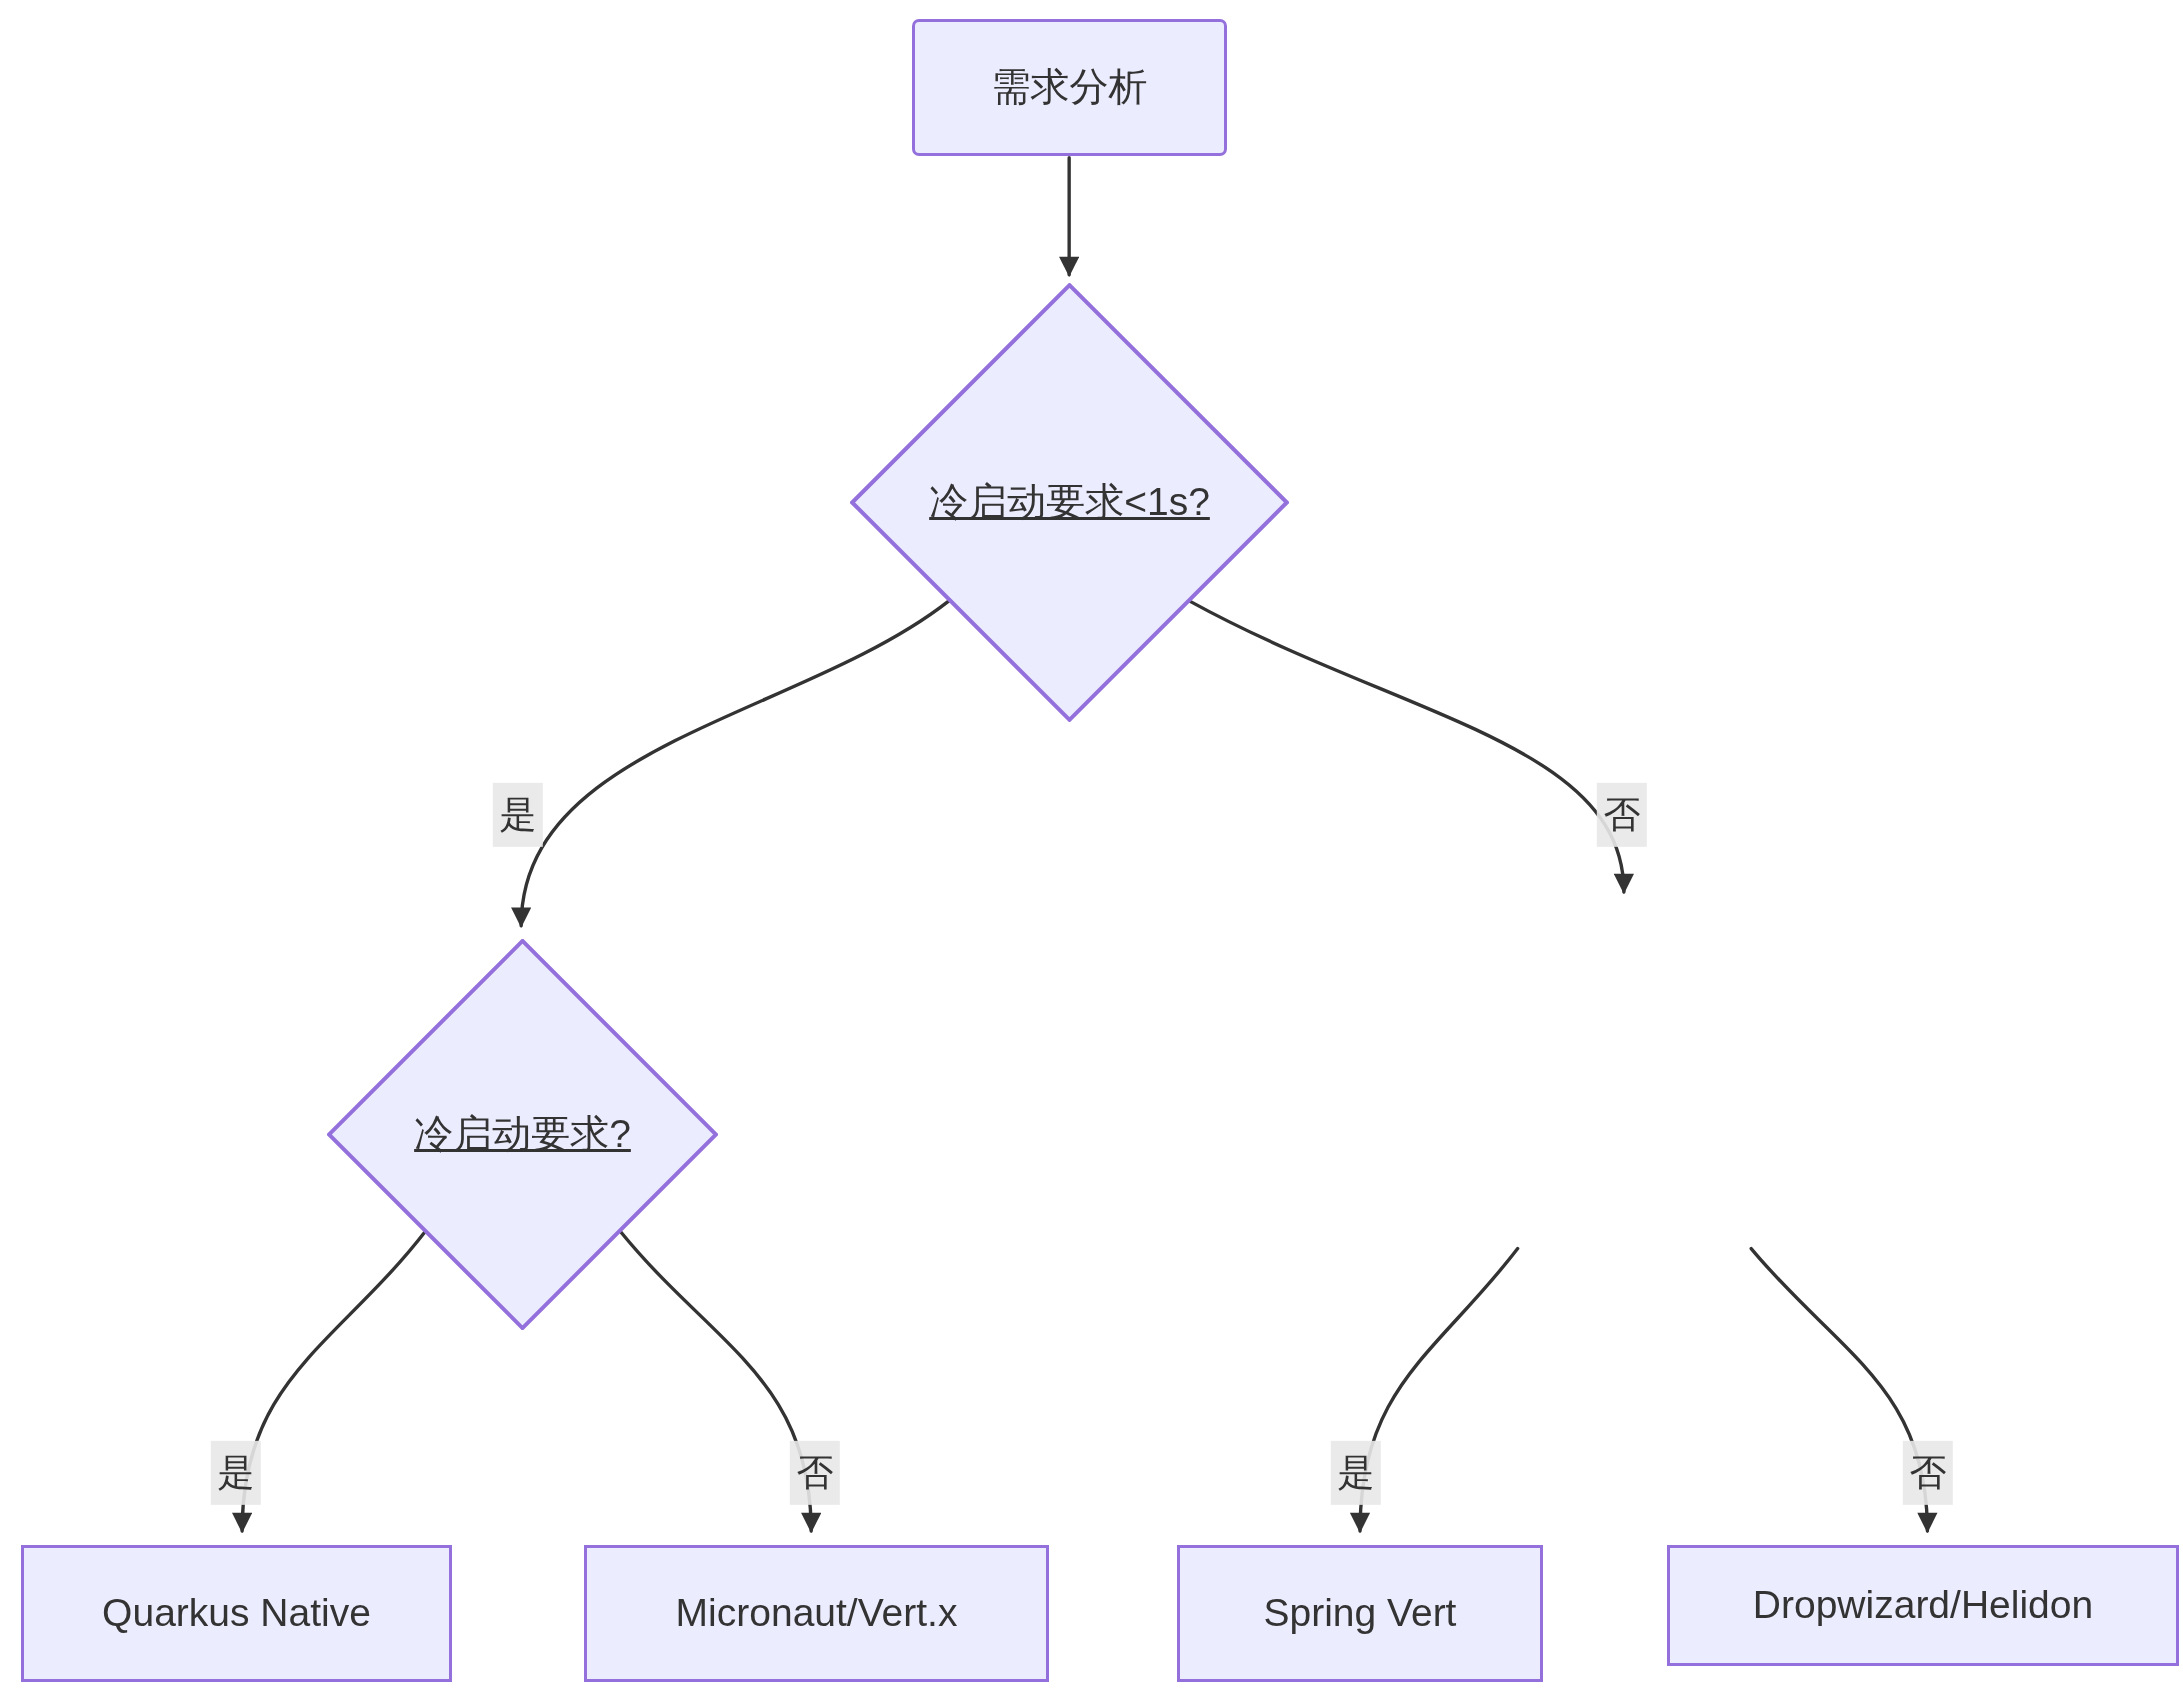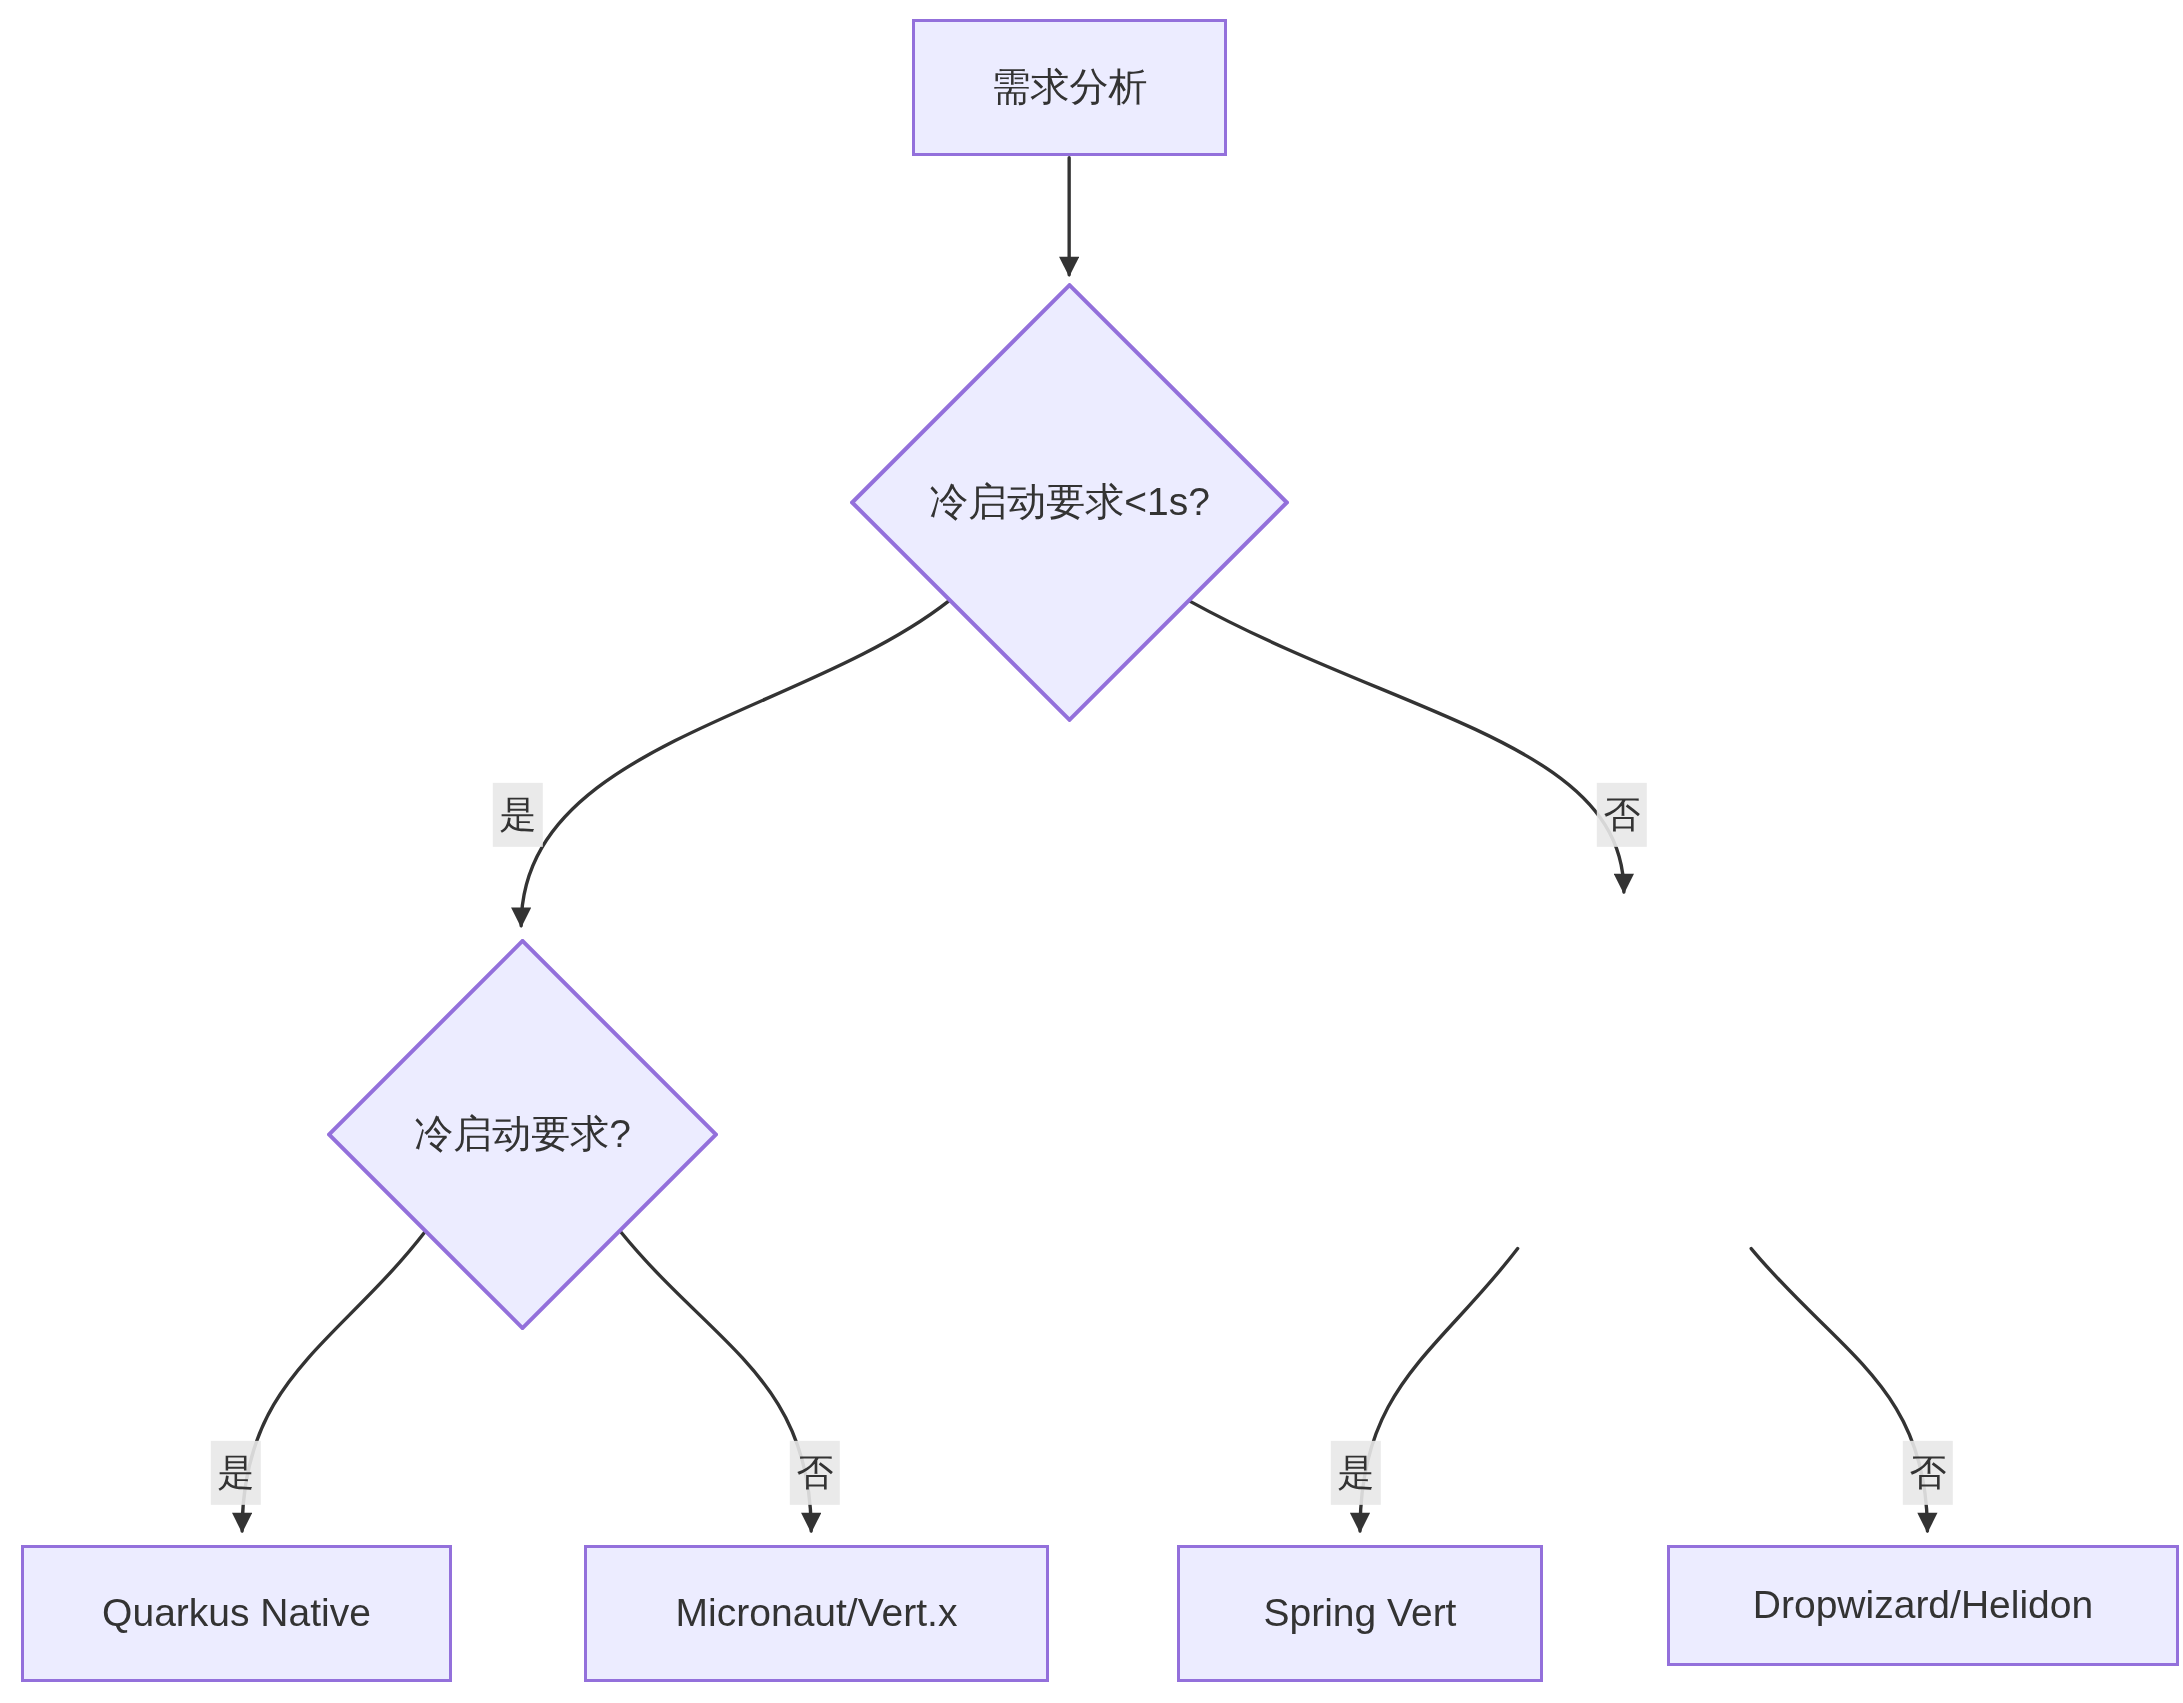--- a/index.html
+++ b/index.html
@@ -40,20 +40,21 @@
   .diamond {
     position: absolute;
     display: flex;
     align-items: center;
     justify-content: center;
     font-size: 39px;
     line-height: 1.2;
     text-align: center;
     color: #333333;
     z-index: 2;
+    text-decoration: underline;
   }
   .diamond > svg { position: absolute; left: 0; top: 0; width: 100%; height: 100%; }
   .diamond .lbl { position: relative; z-index: 1; }
 
   .edge-label {
     position: absolute;
     transform: translate(-50%, -50%);
     background: rgba(232, 232, 232, 0.9);
     color: #333333;
     font-size: 37px;
@@ -83,21 +84,21 @@
     <path class="edge-path" d="M2077,1481 C2180,1605 2286,1645 2286,1816" marker-end="url(#arrowhead)"></path>
   </svg>
 
   <div class="edge-label" style="left:518px; top:815px;">是</div>
   <div class="edge-label" style="left:1622px; top:815px;">否</div>
   <div class="edge-label" style="left:236px; top:1473px;">是</div>
   <div class="edge-label" style="left:815px; top:1473px;">否</div>
   <div class="edge-label" style="left:1356px; top:1473px;">是</div>
   <div class="edge-label" style="left:1928px; top:1473px;">否</div>
 
-  <div class="node" style="left:912px; top:19.4px; width:315px; height:137px;">
+  <div class="node" style="left:912px; top:19.4px; width:315px; height:137px;border-radius:7px;">
     <span class="lbl">需求分析</span>
   </div>
 
   <div class="diamond" style="left:850px; top:283px; width:439px; height:439px;">
     <svg viewBox="0 0 100 100" preserveAspectRatio="none">
       <polygon points="50,0.5 99.5,50 50,99.5 0.5,50" fill="#ECECFF" stroke="#9370DB" stroke-width="4" vector-effect="non-scaling-stroke"></polygon>
     </svg>
     <span class="lbl">冷启动要求&lt;1s?</span>
   </div>
 

